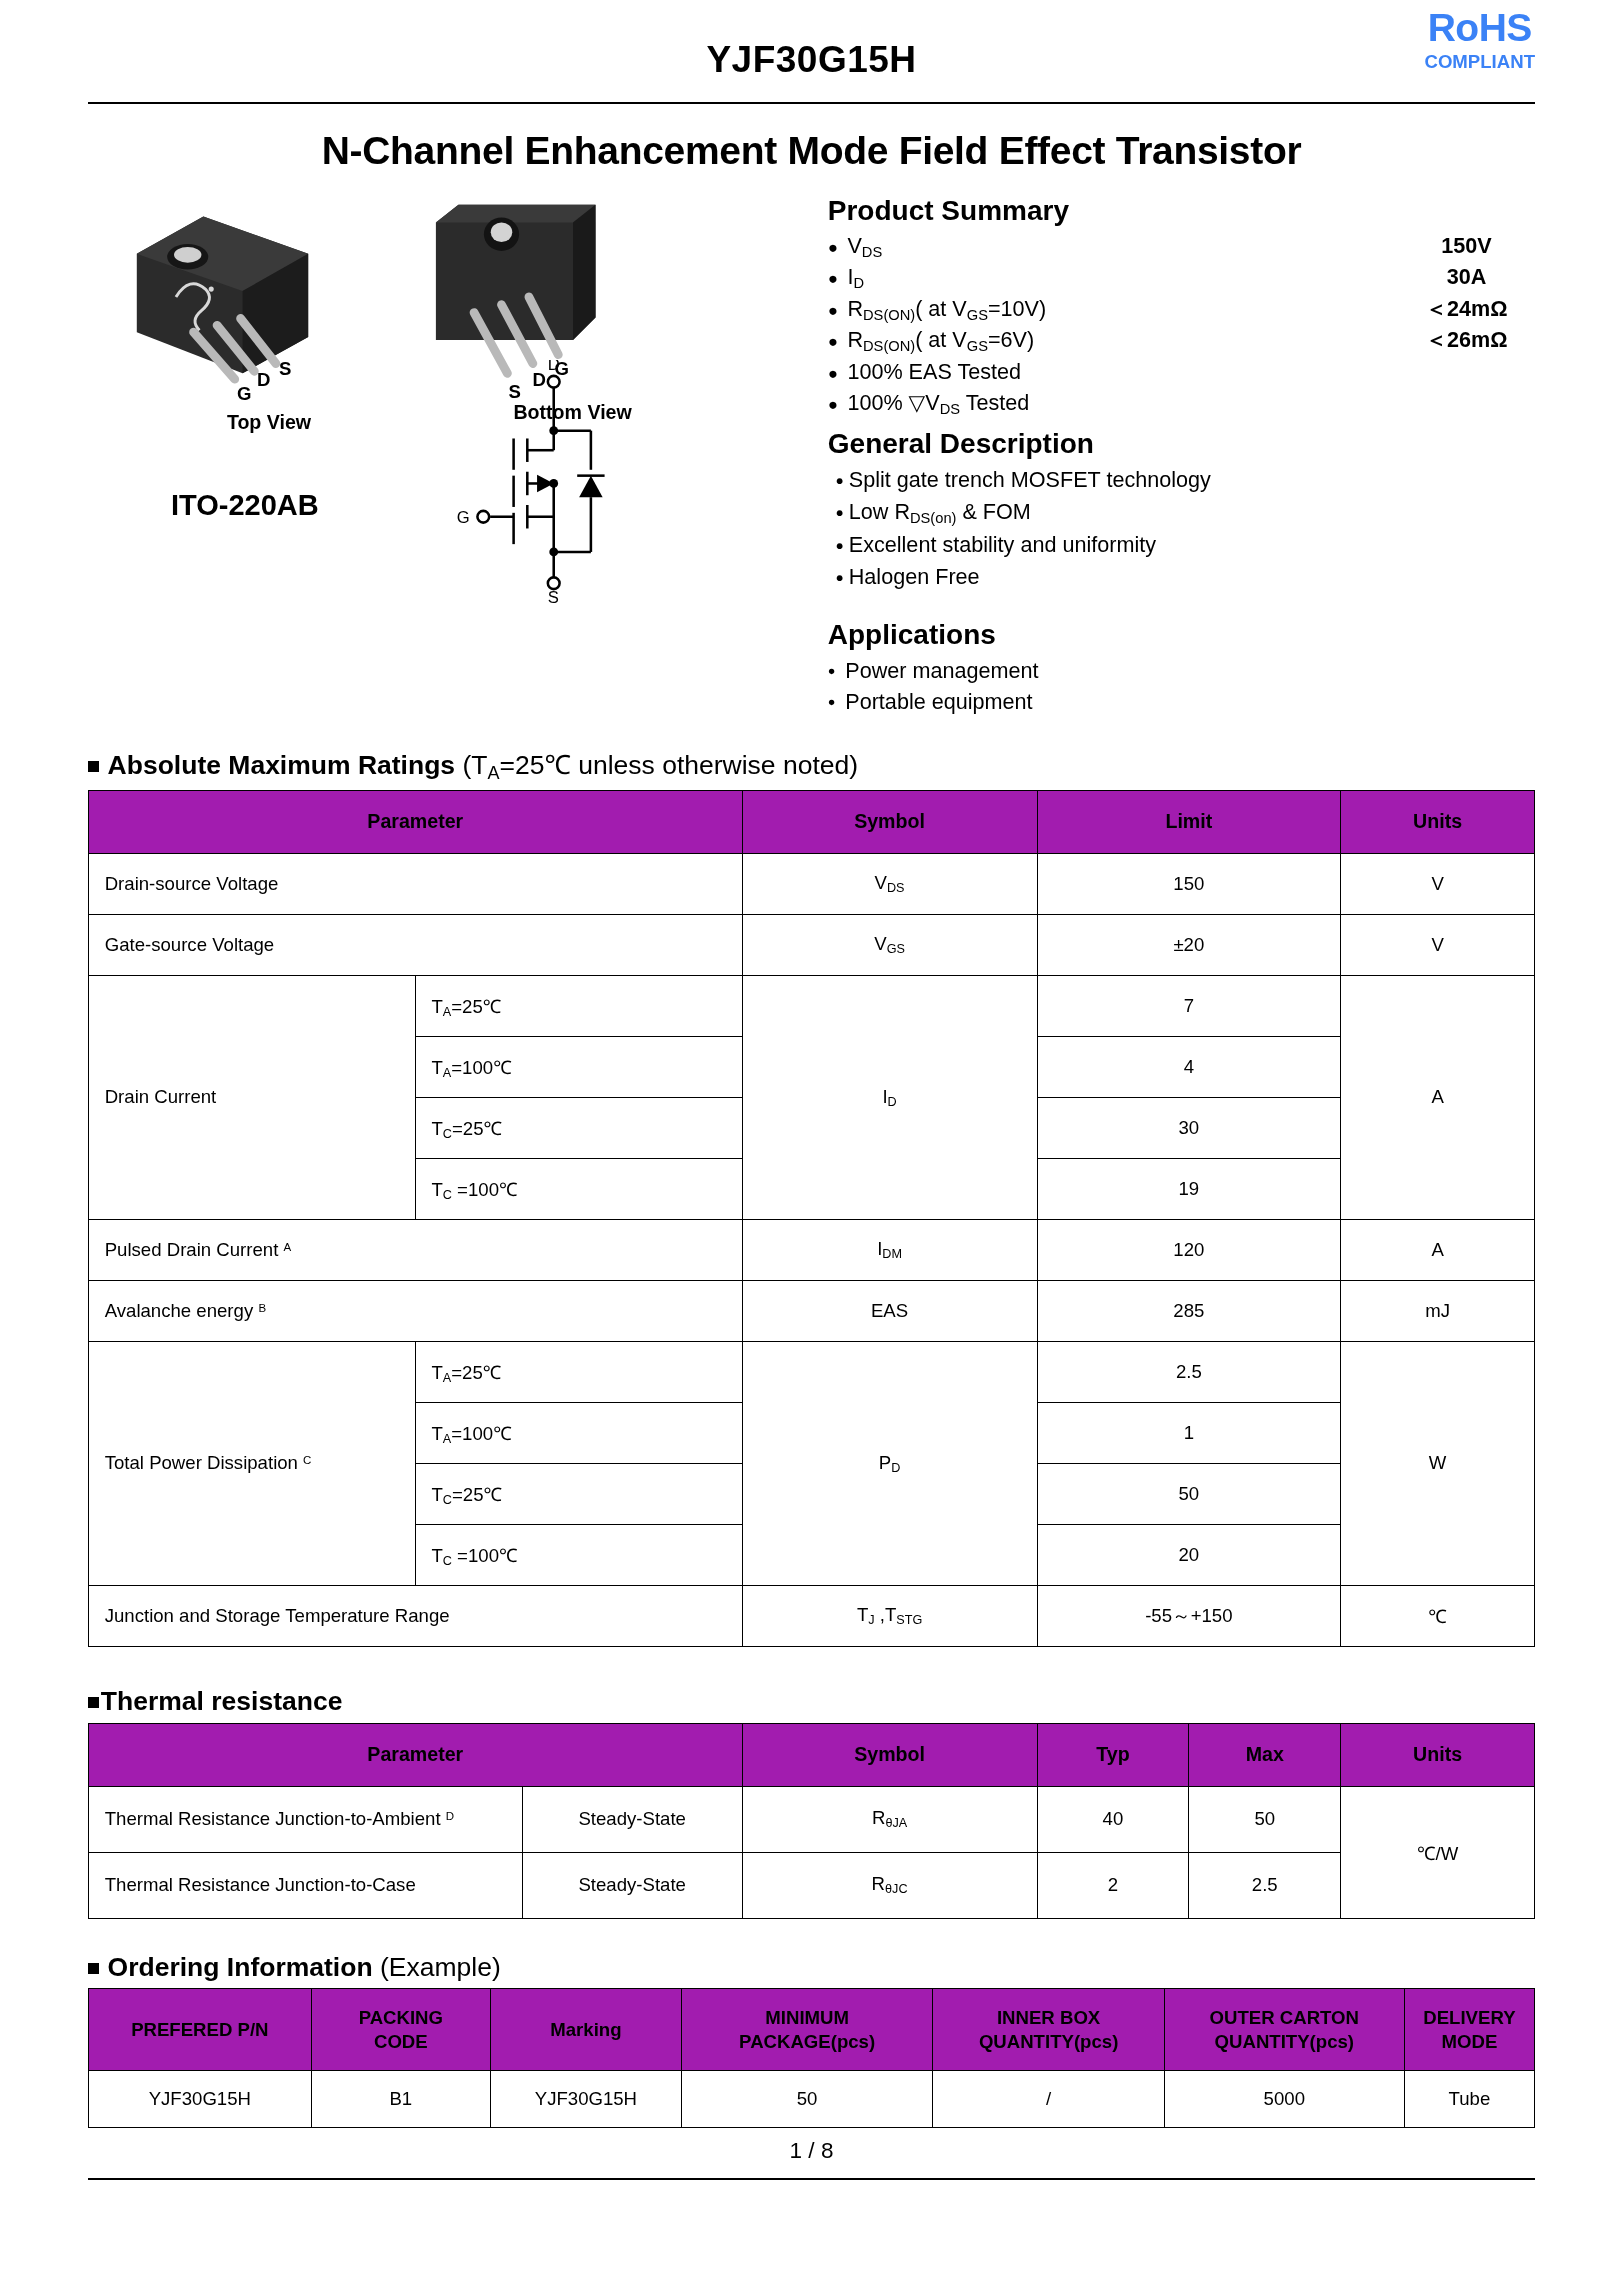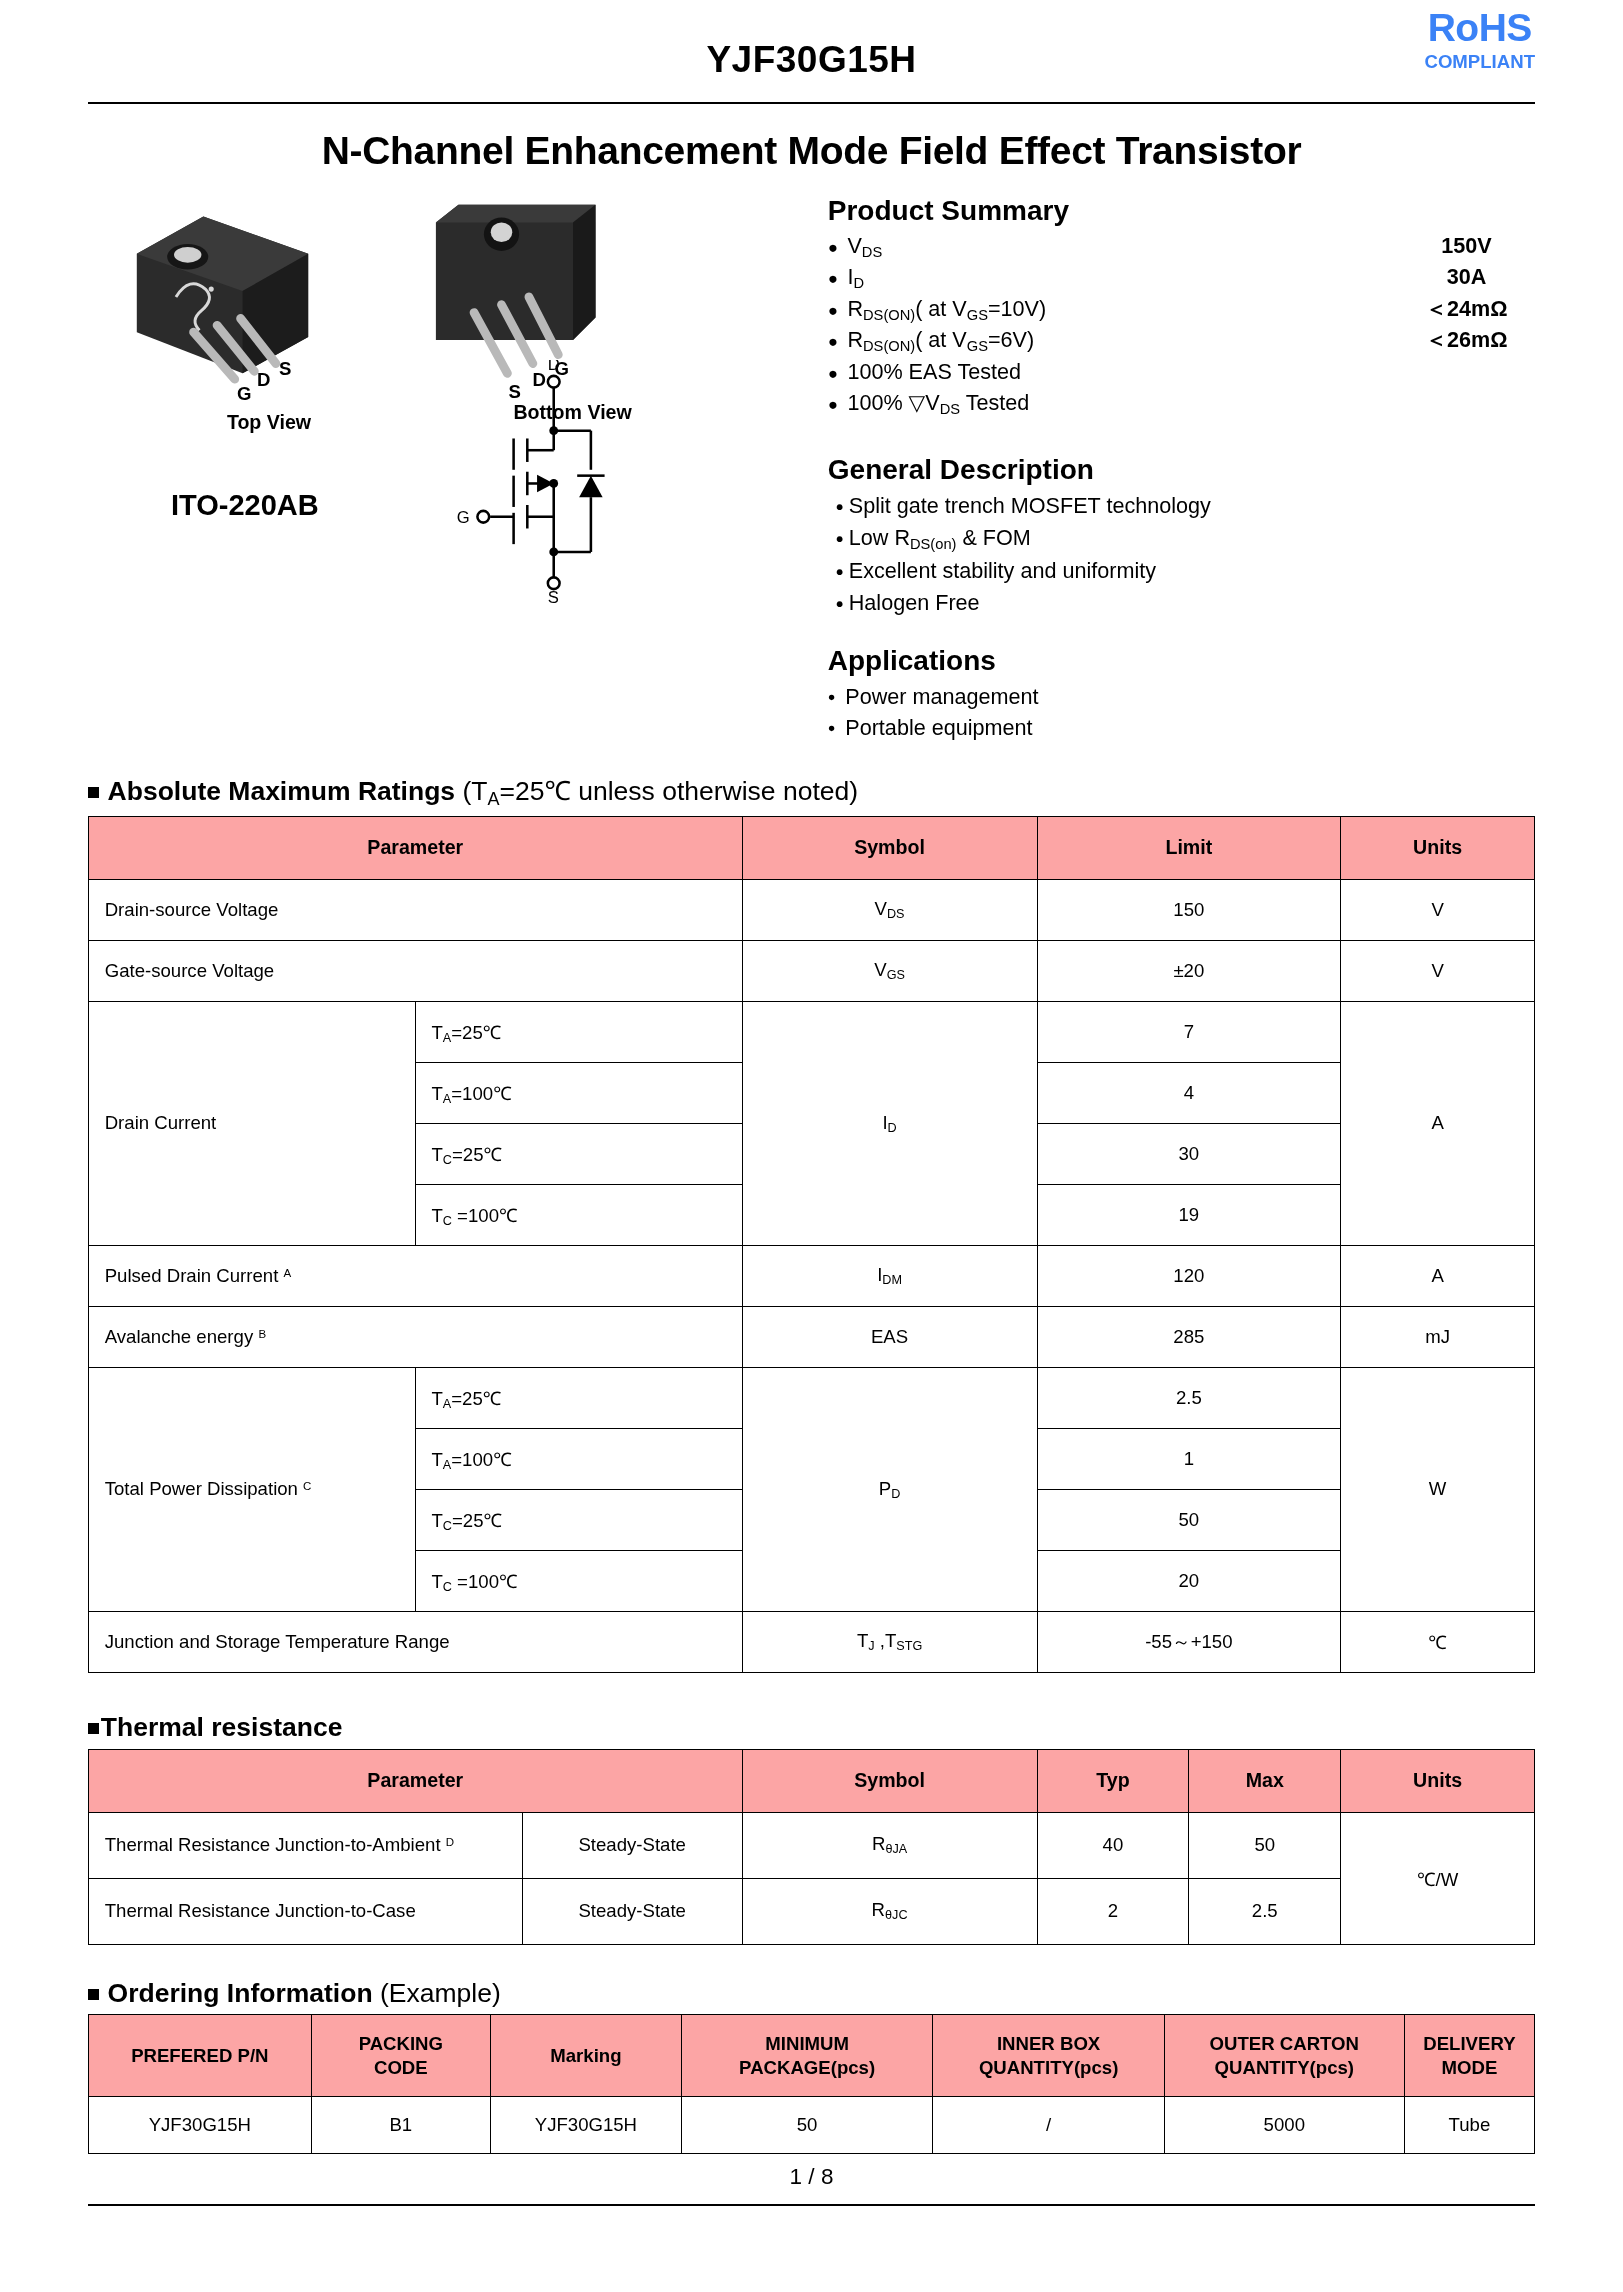--- a/index.html
+++ b/index.html
@@ -34,21 +34,21 @@
   .pkg2 { width:284px; margin-left:19.6px; }
   .viewlabel { text-align:center; font-size:19.6px; font-weight:bold; margin-top:5.9px; }
   .pkg1 .viewlabel { margin-top:15.7px; }
 
   .itolabel { font-size:29px; font-weight:bold; margin-top:55px; margin-left:83px; }
 
   .schem { position:absolute; left:363px; top:165px; }
 
   
   h2.sec { font-size:28px; font-weight:bold; margin:0 0 3.9px 0; }
-  h2.sec.gd { margin-top:35px; }
+  h2.sec.gd { margin-top:9px; }
   h2.sec.app { margin-top:25.5px; }
 
   ul.ps { list-style:none; margin:0; padding:0; }
   ul.ps li { font-size:21.6px; line-height:1.42; display:flex; align-items:baseline; }
   ul.ps li .bul { width:19.6px; flex:none; font-size:16.7px; }
   ul.ps li .txt { flex:1; }
   ul.ps li .val { width:137px; text-align:center;font-weight:bold; }
 
   ul.gd { list-style:none; margin:0; padding:0 0 0 7.8px; }
   ul.gd li { font-size:21.6px; line-height:1.48; }
@@ -63,21 +63,21 @@
 
   
   .sectitle { font-size:26.5px; font-weight:bold; margin:0 0 5.9px 0; }
   .sectitle .sq { display:inline-block; width:10.8px; height:10.8px; background:#000; margin-right:8.8px; vertical-align:2px; }
   .sectitle .norm { font-weight:normal; }
   .sectitle.tight .sq { margin-right:2px; }
 
   
   table { border-collapse:collapse; width:100%; table-layout:fixed; }
   table td, table th { border:1px solid #000; font-size:18.6px; font-weight:normal; padding:0; }
-  thead th { background:#fca5a5; font-weight:bold; text-align:center; height:63px; font-size:19.6px; }
+  thead th { background:#a21caf; font-weight:bold; text-align:center; height:63px; font-size:19.6px; }
   .tbl-amr td { height:61px; }
   .c { text-align:center; }
   .l { text-align:left; padding-left:15.7px; }
   .amr-wrap { margin-bottom:39px; }
 
   .o-pn { width:15.4%; }
   .o-pc { width:12.4%; }
   .o-mk { width:13.2%; }
   .o-mp { width:17.4%; }
   .o-ib { width:16.0%; }

